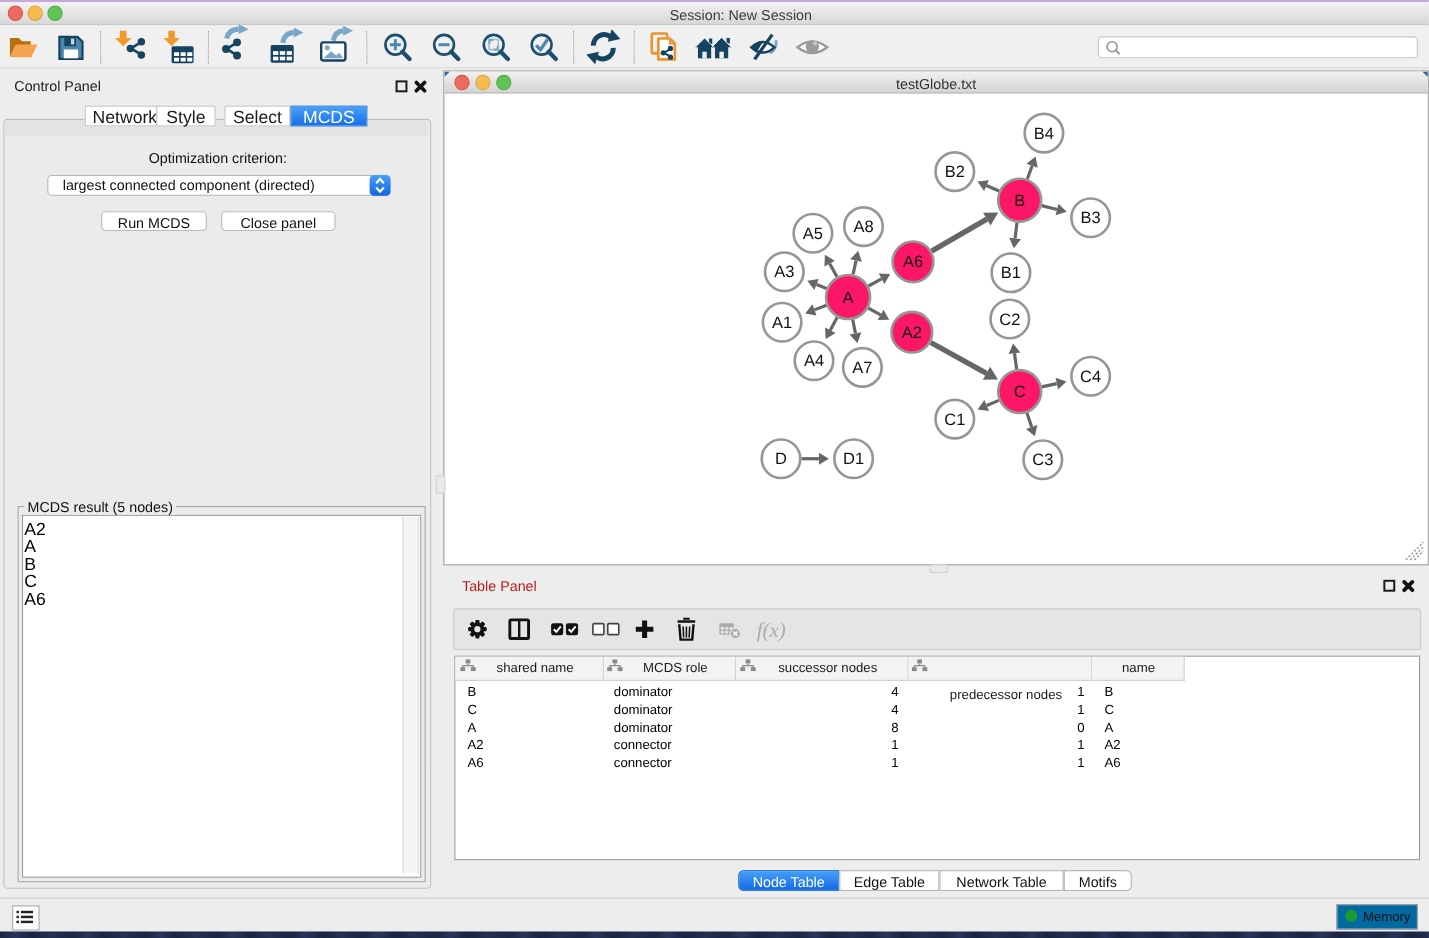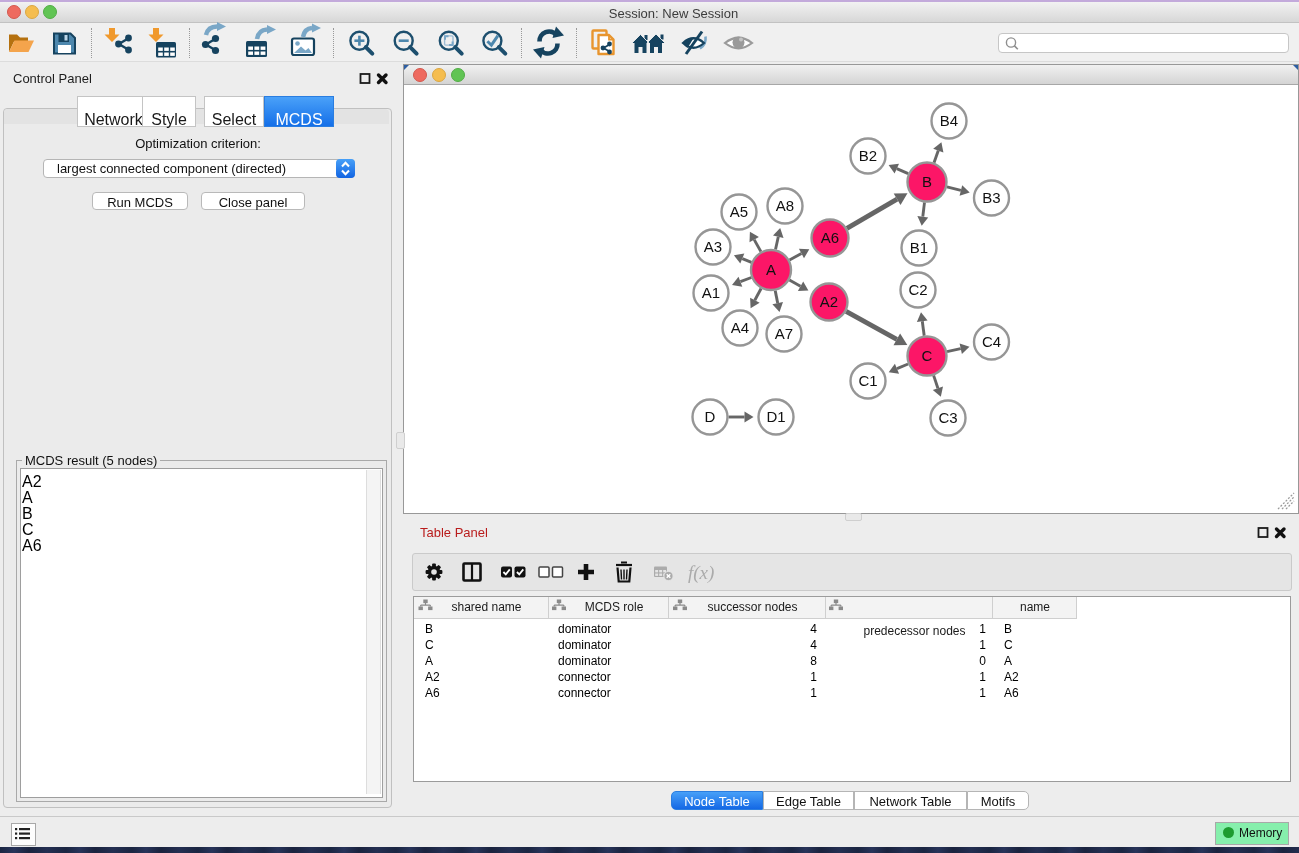--- a/index.html
+++ b/index.html
@@ -10,21 +10,21 @@
   #purpletop{left:0;top:0;width:1299px;height:2px;background:#c3aadb;}
   #titlebar{left:0;top:2px;width:1299px;height:20px;background:linear-gradient(#f2f2f2,#d7d7d7);border-bottom:1px solid #c2c2c2;}
   .tl{border-radius:50%;width:12px;height:12px;top:5px;}
   #title-main{left:0;top:6px;width:1299px;text-align:center;font-size:13px;color:#3c3c3c;margin-left:24px;}
   
   #toolbar{left:0;top:23px;width:1299px;height:38px;background:#f0f0f0;border-bottom:1px solid #dcdcdc;}
   .tsep{top:28px;width:1px;height:30px;border-left:1px dotted #999;}
   #searchbox{left:998px;top:33px;width:289px;height:18px;background:#fff;border:1px solid #c6c6c6;border-radius:4px;}
   
   #cp-title{left:13px;top:71px;font-size:13px;color:#1d1d1d;}
-  .tab{position:absolute;top:0;height:15px;background:#fff;border:1px solid #c4c4c4;text-align:center;color:#1a1a1a;padding-top:14px;}
+  .tab{position:absolute;top:0;height:15px;background:#fff;border:1px solid #c4c4c4;text-align:center;color:#1a1a1a;padding-top:2px;}
   .tab.sel{background:linear-gradient(#4aa1f9,#146fe8);color:#fff;border-color:#2a7de0;}
   #cp-box{left:3px;top:108px;width:387px;height:698px;background:#ebebeb;border:1px solid #c0c0c0;border-radius:4px;}
   #cp-box-top{left:4px;top:109px;width:385px;height:15px;background:#e3e3e3;border-radius:4px 4px 0 0;}
   #opt-label{left:0;top:136px;width:396px;text-align:center;font-size:13px;color:#111;}
   #dropdown{left:43px;top:159px;width:310px;height:17px;background:#fff;border:1px solid #b5b5b5;border-radius:4px;font-size:13px;color:#111;line-height:17px;}
   #dd-step{left:336px;top:159px;width:19px;height:19px;background:linear-gradient(#47a0f8,#1264e2);border-radius:4px;}
   .btn{position:absolute;height:14px;background:#fff;border:1px solid #b9b9b9;border-radius:4px;font-size:13px;color:#111;text-align:center;padding-top:2px;}
   
   #fs{left:16px;top:460px;width:369px;height:340px;border:1px solid #a9a9a9;}
   #fs-legend{left:22px;top:453px;background:#ebebeb;padding:0 3px;font-size:13px;color:#111;}
@@ -40,21 +40,21 @@
   #tp-toolbar{left:412px;top:553px;width:878px;height:36px;background:#e5e5e5;border:1px solid #cacaca;border-radius:3px;}
   #tbl{left:413px;top:596px;width:876px;height:184px;background:#fff;border:1px solid #9b9b9b;font-size:12px;}
   .th{position:absolute;top:0;height:21px;background:#f3f3f3;border-right:1px solid #cfcfcf;border-bottom:1px solid #cfcfcf;}
   .trow{position:absolute;font-size:12px;color:#000;height:16px;line-height:16px;}
   
   .btab{position:absolute;top:791px;height:15px;background:#fff;border:1px solid #b5b5b5;font-size:13px;color:#111;text-align:center;padding-top:2px;}
   .btab.sel{background:linear-gradient(#47a0f8,#1468e5);color:#fff;border-color:#2a7de0;}
   
   #statusline{left:0;top:816px;width:1299px;height:1px;background:#c9c9c9;}
   #hamburger{left:11px;top:823px;width:23px;height:21px;background:#fdfdfd;border:1px solid #a8a8a8;}
-  #memory{left:1215px;top:822px;width:72px;height:21px;background:#86efac;border:1px solid #a8a8a8;font-size:12px;color:#111;}
+  #memory{left:1215px;top:822px;width:72px;height:21px;background:#0369a1;border:1px solid #a8a8a8;font-size:12px;color:#111;}
   #desktop{left:0;top:847px;width:1299px;height:6px;background:repeating-linear-gradient(90deg,#1b2642 0px,#28345a 14px,#1a233e 29px,#242f52 47px,#1b2642 66px),linear-gradient(90deg,#1b2642,#2a3a66);}
 </style>
 </head>
 <body>
 <div id="app">
   <div class="abs" id="purpletop"></div>
   <div class="abs" id="titlebar"></div>
   <div class="abs tl" style="left:7px;background:#ee6a5f;border:0.5px solid #d3584e;"></div>
   <div class="abs tl" style="left:25px;background:#f5bd4f;border:0.5px solid #dba742;"></div>
   <div class="abs tl" style="left:43px;background:#61c454;border:0.5px solid #51ad46;"></div>
@@ -203,20 +203,21 @@
   <div class="abs" id="netwin">
     <div class="abs" id="net-titlebar"></div>
 <svg class="abs" style="left:0px;top:0px;" width="894" height="8" xmlns="http://www.w3.org/2000/svg">
 <polygon points="0,0 5,0 0,5" fill="#2e5fa3"></polygon>
         <polygon points="894,0 889,0 894,5" fill="#2e5fa3"></polygon>
       </svg>
     <div class="abs tl" style="left:9px;top:3px;"></div>
     <div class="abs tl" style="left:28px;top:3px;background:#f5bd4f;border:0.5px solid #dba742;"></div>
     <div class="abs tl" style="left:47px;top:3px;background:#61c454;border:0.5px solid #51ad46;"></div>
     <div class="abs tl" style="left:9px;top:3px;background:#ee6a5f;border:0.5px solid #d3584e;"></div>
+    <div class="abs" id="net-title">testGlobe.txt</div>
 <svg class="abs" style="left:0px;top:20px;" width="892" height="427" xmlns="http://www.w3.org/2000/svg">
 <line x1="347.4" y1="192.5" x2="336.4" y2="196.7" stroke="#666666" stroke-width="2.9"></line>
 <polygon points="328.0,199.9 334.5,191.7 338.3,201.8" fill="#666666"></polygon>
 <line x1="347.5" y1="177.3" x2="338.3" y2="173.6" stroke="#666666" stroke-width="2.9"></line>
 <polygon points="329.9,170.3 340.3,168.6 336.3,178.6" fill="#666666"></polygon>
 <line x1="357.1" y1="203.5" x2="350.8" y2="215.2" stroke="#666666" stroke-width="2.9"></line>
 <polygon points="346.6,223.2 346.1,212.7 355.6,217.8" fill="#666666"></polygon>
 <line x1="356.9" y1="166.6" x2="350.2" y2="154.6" stroke="#666666" stroke-width="2.9"></line>
 <polygon points="345.9,146.7 354.9,152.0 345.5,157.2" fill="#666666"></polygon>
 <line x1="371.2" y1="205.6" x2="373.7" y2="218.1" stroke="#666666" stroke-width="2.9"></line>

